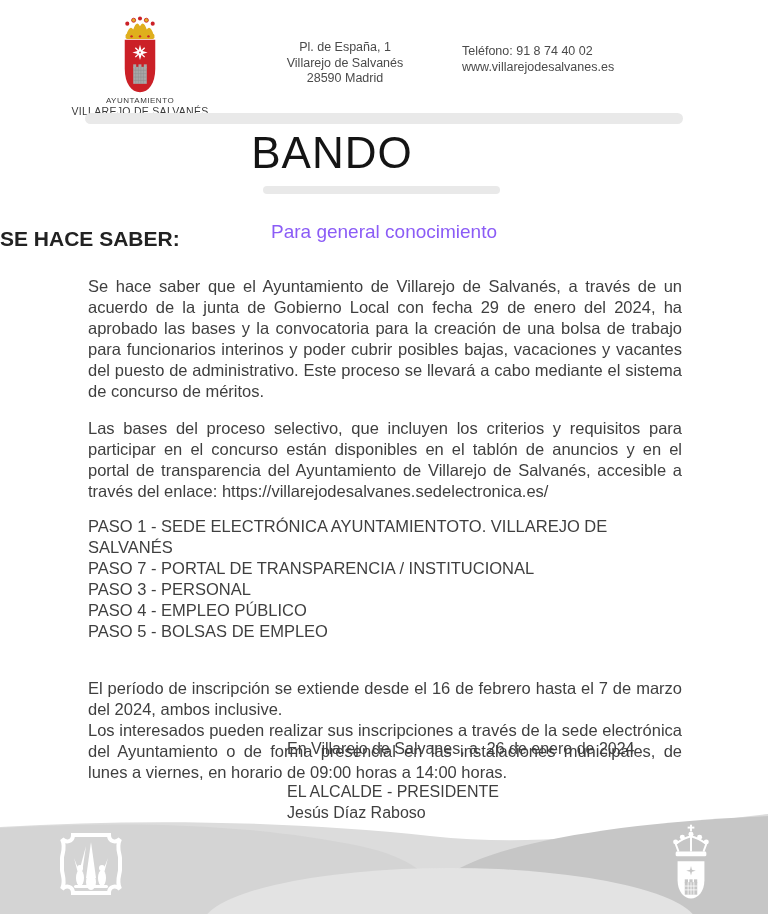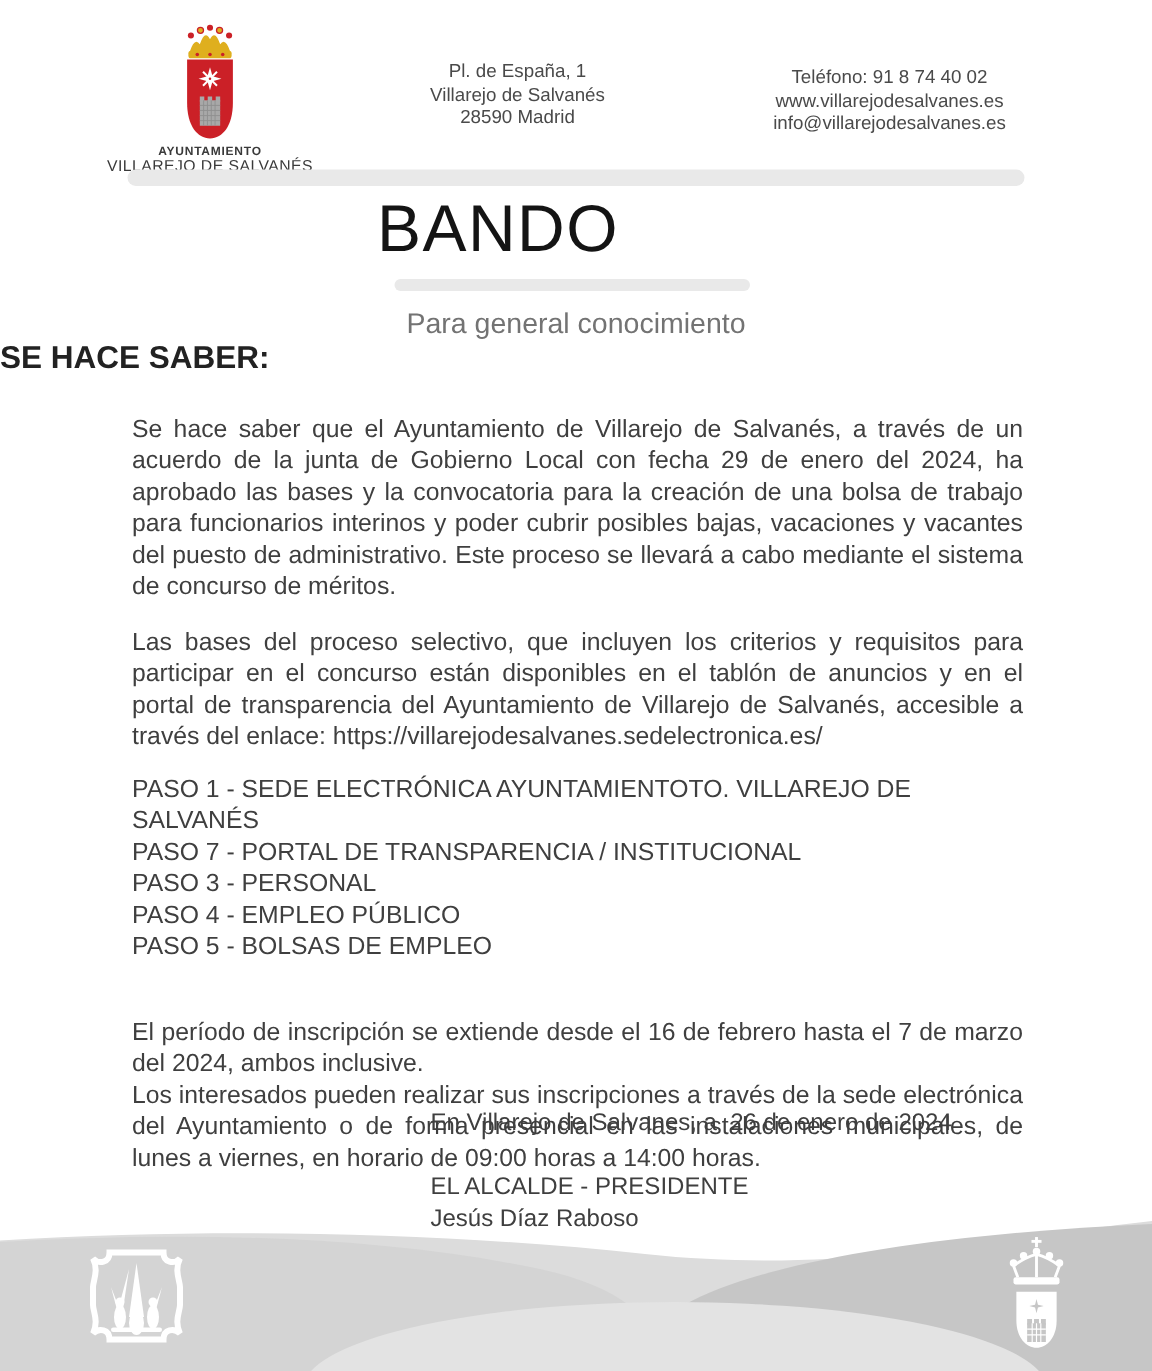--- a/index.html
+++ b/index.html
@@ -21,35 +21,35 @@
     width:768px;height:914px;
     margin:0 auto;
     background:#ffffff;
     overflow:hidden;
     font-family:"Liberation Sans", sans-serif;
     color:var(--text_dark);
   }
   
   .logo-block{position:absolute;left:58px;top:16px;width:164px;text-align:center;}
   .logo-block svg{display:block;margin:0 auto;}
-  .org-line1{font-size:8px;letter-spacing:.5px;color:#3a3a3a;margin-top:2px;font-weight:bold;}
+  .org-line1{font-size:8px;letter-spacing:.5px;color:#3a3a3a;margin-top:2px;}
   .org-line2{font-size:10.5px;letter-spacing:.3px;color:#3a3a3a;}
   .address-block{position:absolute;left:232px;top:40px;width:226px;text-align:center;
     font-size:12.5px;line-height:15.5px;color:#4a4a4a;}
-  .contact-block{position:absolute;left:462px;top:44px;width:262px;text-align:center;
+  .contact-block{position:absolute;left:462px;top:44px;width:262px;text-align:left;
     font-size:12.5px;line-height:15.5px;color:#4a4a4a;}
   .header-divider{position:absolute;left:85px;top:113px;width:598px;height:11px;
     background:var(--divider_gray);border-radius:6px;}
   
   .bando-title{position:absolute;left:0;top:128px;width:664px;text-align:center;
     font-size:44px;font-weight:400;letter-spacing:1px;color:var(--title_black);}
   .title-underline{position:absolute;left:263px;top:186px;width:237px;height:8px;
     background:var(--divider_gray);border-radius:4px;}
-  .subtitle{position:absolute;left:0;top:206px;width:768px;text-align:center;
-    font-size:19px;color:#737373;}
+  .subtitle{position:absolute;left:0;top:221px;width:768px;text-align:center;
+    font-size:19px;color:#8b5cf6;}
   .saber-heading{position:absolute;left:0;top:227px;width:768px;text-align:left;
     font-size:21px;font-weight:700;color:#222;}
   
   .body-text{position:absolute;left:88px;top:276px;width:594px;
     font-size:16.5px;line-height:21px;color:var(--text_dark);}
   .body-text p{text-align:justify;}
   .p1{margin-bottom:16px;}
   .p2{margin-bottom:14px;}
   .steps{margin-bottom:36px;}
   .step{line-height:21px;text-align:left;}
@@ -111,21 +111,20 @@
 
   <div class="address-block">
     <div>Pl. de España, 1</div>
     <div>Villarejo de Salvanés</div>
     <div>28590 Madrid</div>
   </div>
 
   <div class="contact-block">
     <div>Teléfono: 91 8 74 40 02</div>
     <div>www.villarejodesalvanes.es</div>
-    <div>info@villarejodesalvanes.es</div>
   </div>
 
   <div class="header-divider"></div>
 
   <div class="bando-title">BANDO</div>
   <div class="title-underline"></div>
   <div class="subtitle">Para general conocimiento</div>
   <div class="saber-heading">SE HACE SABER:</div>
 
   <div class="body-text">

